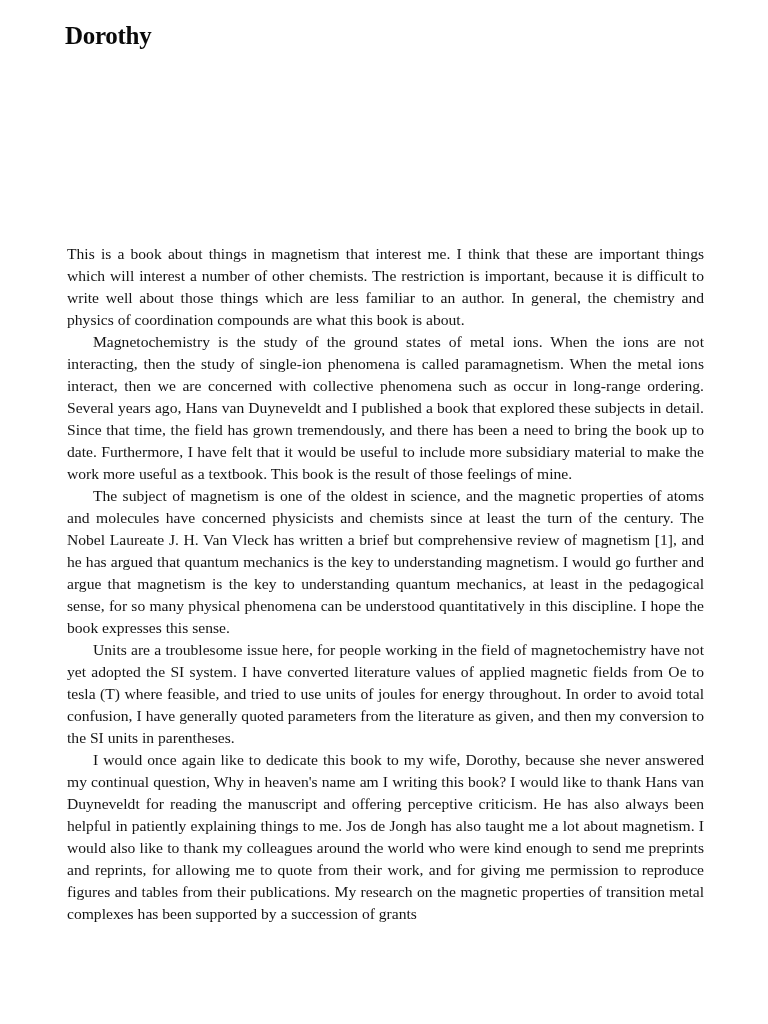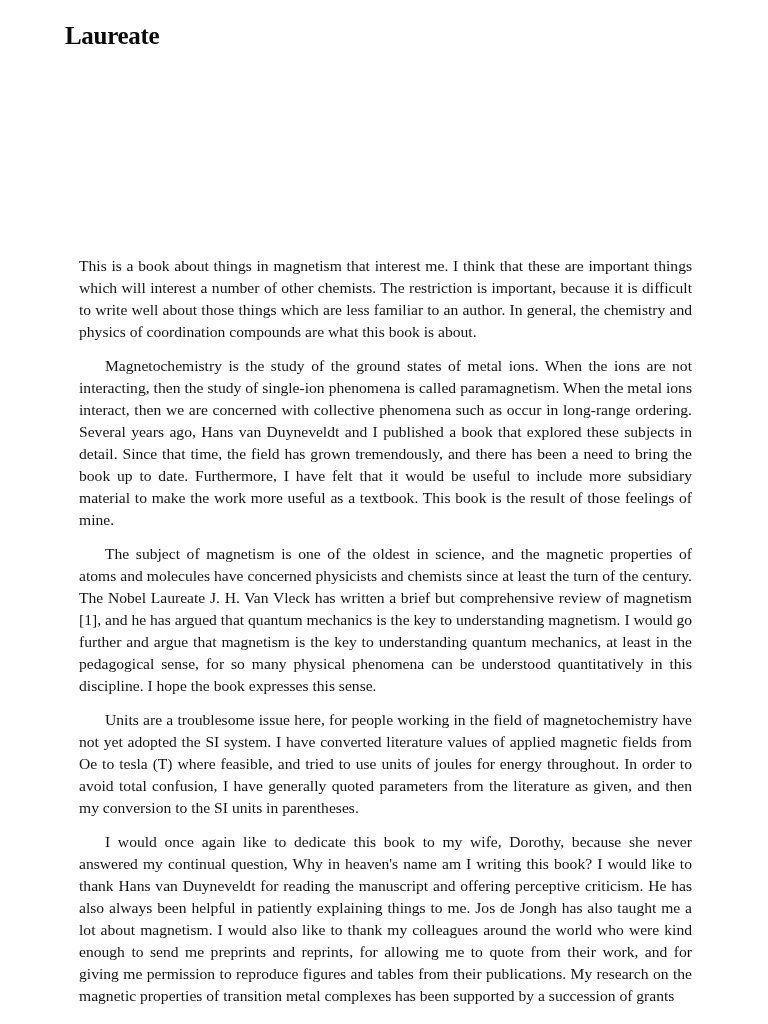--- a/index.html
+++ b/index.html
@@ -35,32 +35,32 @@
     .body-text {
       position: absolute;
       left: 67px;
       top: 243px;
       width: 637px;
       font-size: 15.6px;
       line-height: 22px;
       text-align: justify;
     }
     .body-text p {
-      margin: 12px;
+      margin: 0;
       text-indent: 26px;
     }
     .body-text p.first {
       text-indent: 0;
     }
   </style>
 </head>
 <body>
 
 <div class="page">
-  <h1 class="title">Laureate</h1>
+  <h1 class="title">Dorothy</h1>
 
   <div class="body-text">
     <p class="first">This is a book about things in magnetism that interest me. I think that these are important things which will interest a number of other chemists. The restriction is important, because it is difficult to write well about those things which are less familiar to an author. In general, the chemistry and physics of coordination compounds are what this book is about.</p>
     <p>Magnetochemistry is the study of the ground states of metal ions. When the ions are not interacting, then the study of single-ion phenomena is called paramagnetism. When the metal ions interact, then we are concerned with collective phenomena such as occur in long-range ordering. Several years ago, Hans van Duyneveldt and I published a book that explored these subjects in detail. Since that time, the field has grown tremendously, and there has been a need to bring the book up to date. Furthermore, I have felt that it would be useful to include more subsidiary material to make the work more useful as a textbook. This book is the result of those feelings of mine.</p>
     <p>The subject of magnetism is one of the oldest in science, and the magnetic properties of atoms and molecules have concerned physicists and chemists since at least the turn of the century. The Nobel Laureate J. H. Van Vleck has written a brief but comprehensive review of magnetism [1], and he has argued that quantum mechanics is the key to understanding magnetism. I would go further and argue that magnetism is the key to understanding quantum mechanics, at least in the pedagogical sense, for so many physical phenomena can be understood quantitatively in this discipline. I hope the book expresses this sense.</p>
     <p>Units are a troublesome issue here, for people working in the field of magnetochemistry have not yet adopted the SI system. I have converted literature values of applied magnetic fields from Oe to tesla (T) where feasible, and tried to use units of joules for energy throughout. In order to avoid total confusion, I have generally quoted parameters from the literature as given, and then my conversion to the SI units in parentheses.</p>
     <p>I would once again like to dedicate this book to my wife, Dorothy, because she never answered my continual question, Why in heaven's name am I writing this book? I would like to thank Hans van Duyneveldt for reading the manuscript and offering perceptive criticism. He has also always been helpful in patiently explaining things to me. Jos de Jongh has also taught me a lot about magnetism. I would also like to thank my colleagues around the world who were kind enough to send me preprints and reprints, for allowing me to quote from their work, and for giving me permission to reproduce figures and tables from their publications. My research on the magnetic properties of transition metal complexes has been supported by a succession of grants</p>
   </div>
 </div>
 

